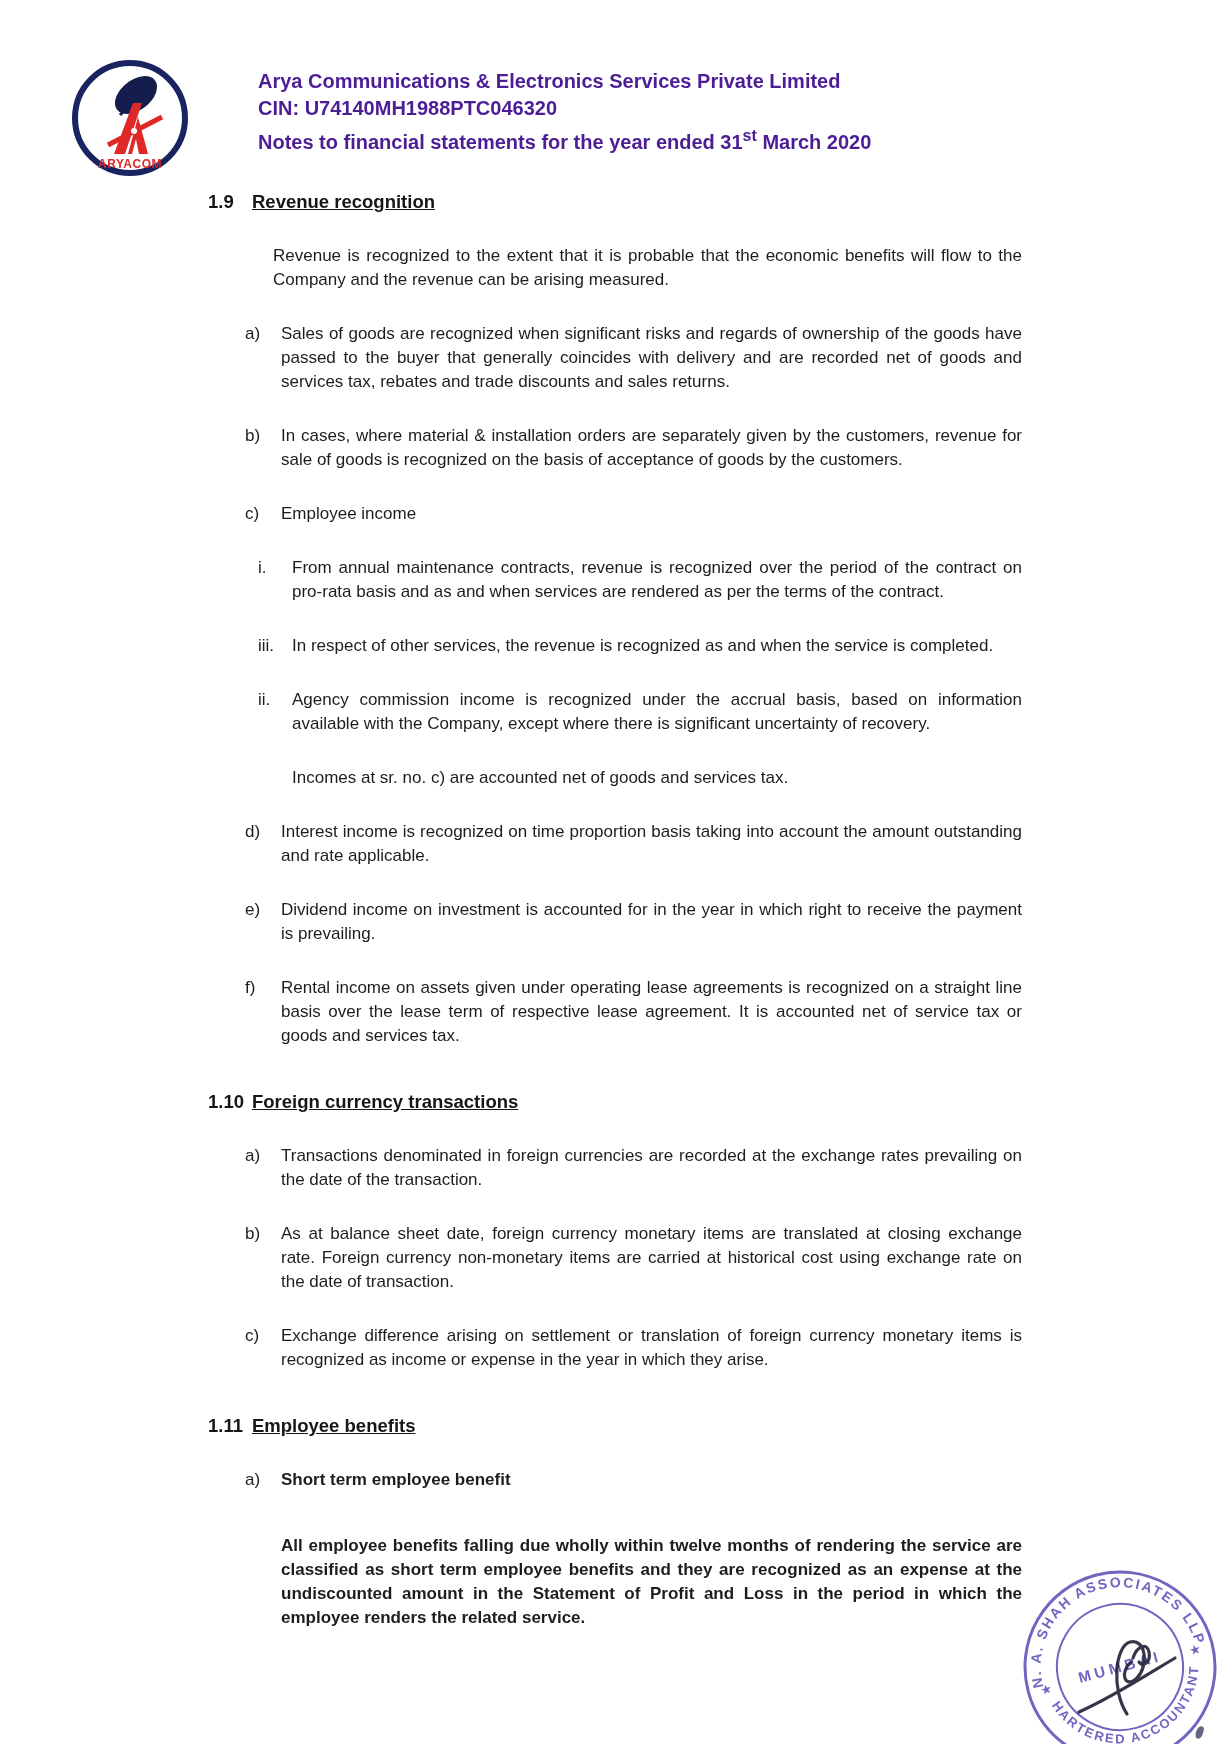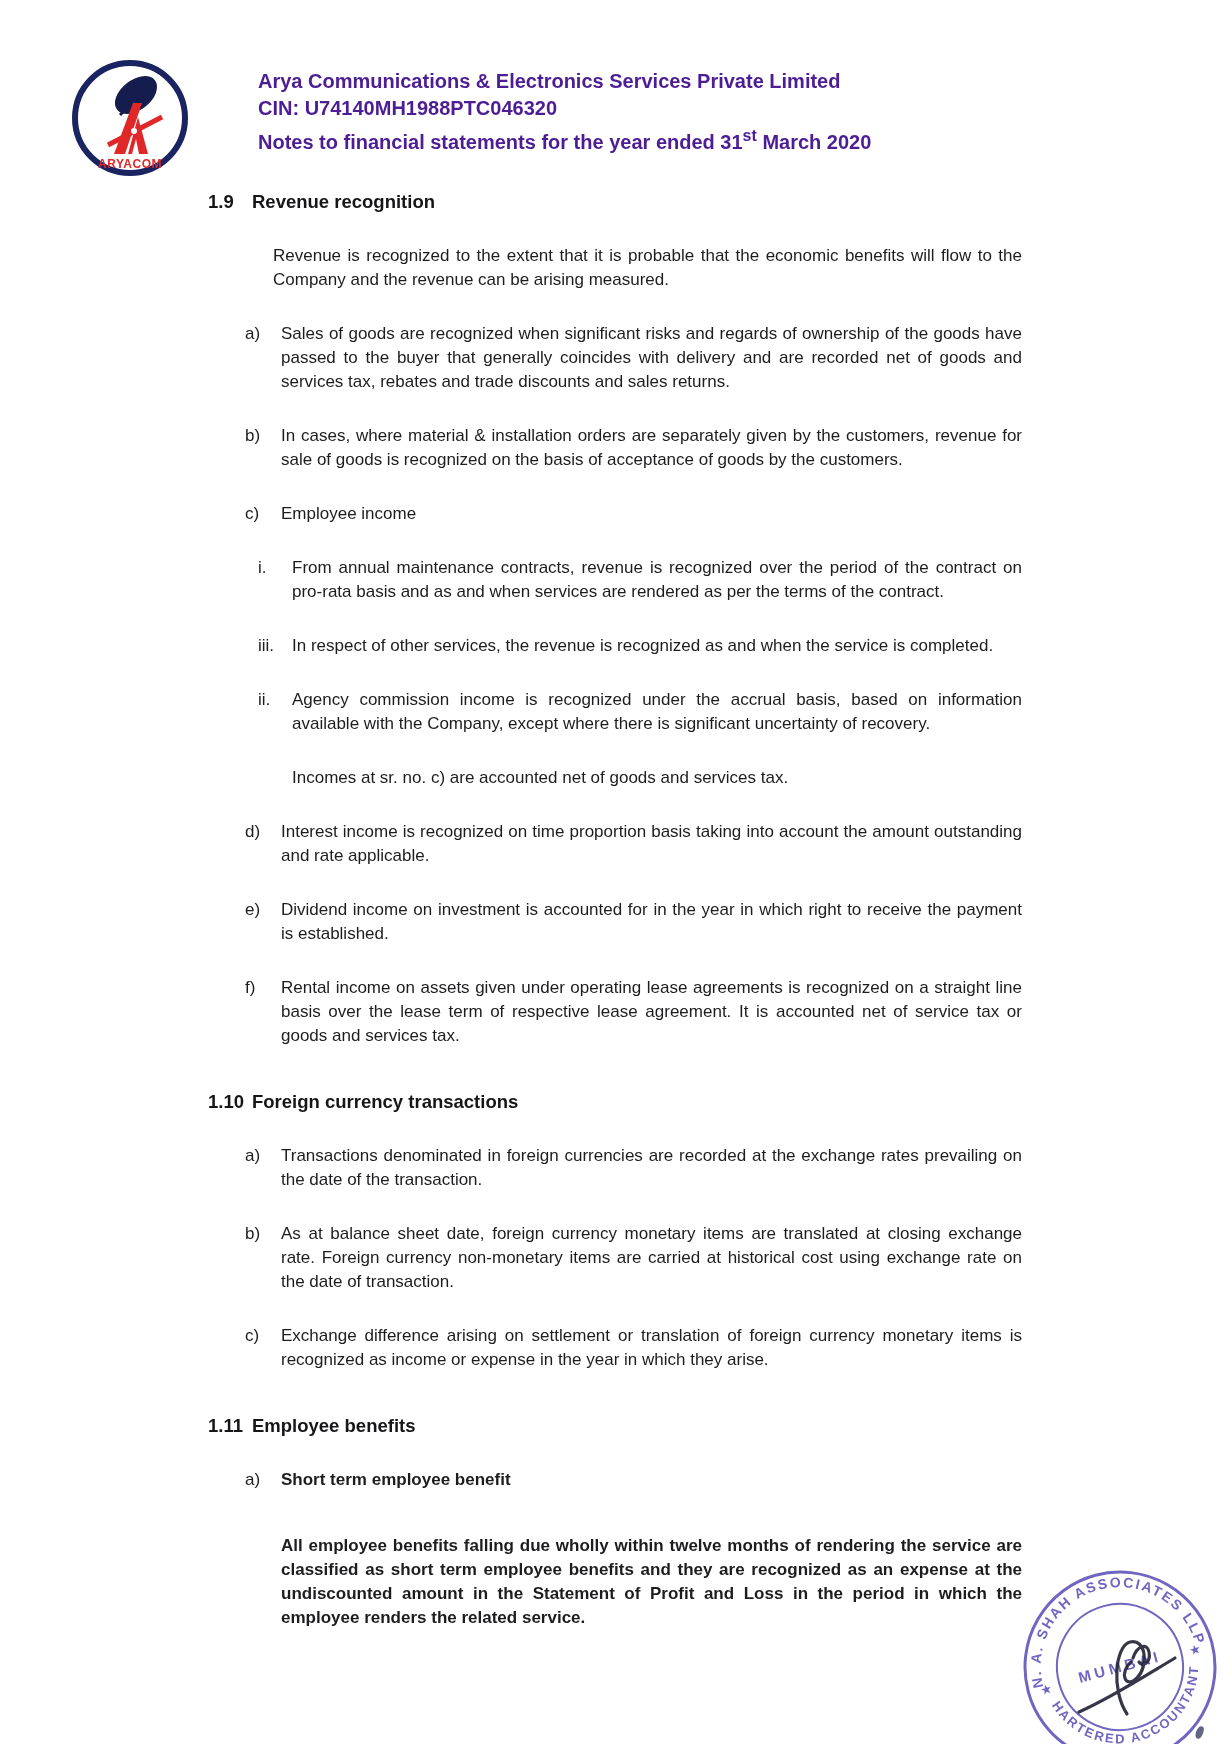--- a/index.html
+++ b/index.html
@@ -14,21 +14,21 @@
   
   .logo{position:absolute;top:56px;left:70px;width:120px;height:122px;}
   .header-text{
     position:absolute;top:68px;left:232px;
     font-weight:bold;font-size:20px;line-height:27px;color:#4c1d95;margin-left:26px;
   }
   .header-text .line{white-space:nowrap;}
   .header-text sup{font-size:16px;vertical-align:super;}
   
   .content{position:absolute;top:190px;left:208px;width:814px;font-size:17px;line-height:24px;}
-  .note-heading{font-weight:bold;font-size:18.5px;margin:0 0 30px 0;color:#161618;}
+  .note-heading{font-weight:bold;font-size:18.5px;margin:0 0 30px 0;color:#161618;text-decoration:underline;}
   .note-heading .num{display:inline-block;min-width:44px;}
   .section-gap{margin-top:42px;}
   .intro{margin:0 0 30px 65px;text-align:justify;}
   .item{display:flex;margin:0 0 30px 0;padding-left:37px;}
   .item .label{flex:0 0 36px;}
   .item .text{flex:1;margin:0;text-align:justify;}
   .item .text p{margin:0;font-weight:bold;}
   .item .text .follow-para{margin-top:42px;}
   .subitems{margin-left:50px;}
   .subitem{display:flex;margin:0 0 30px 0;}
@@ -109,21 +109,21 @@
       </div>
     </div>
 
     <div class="item">
       <span class="label">d)</span>
       <p class="text">Interest income is recognized on time proportion basis taking into account the amount outstanding and rate applicable.</p>
     </div>
 
     <div class="item">
       <span class="label">e)</span>
-      <p class="text">Dividend income on investment is accounted for in the year in which right to receive the payment is established.</p>
+      <p class="text">Dividend income on investment is accounted for in the year in which right to receive the payment is prevailing.</p>
     </div>
 
     <div class="item">
       <span class="label">f)</span>
       <p class="text">Rental income on assets given under operating lease agreements is recognized on a straight line basis over the lease term of respective lease agreement. It is accounted net of service tax or goods and services tax.</p>
     </div>
 
     <div class="note-heading section-gap">
       <span class="num">1.10</span><span>Foreign currency transactions</span>
     </div>

